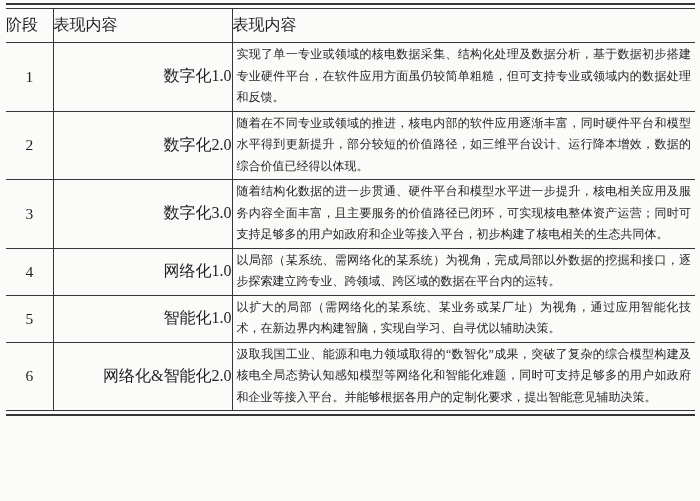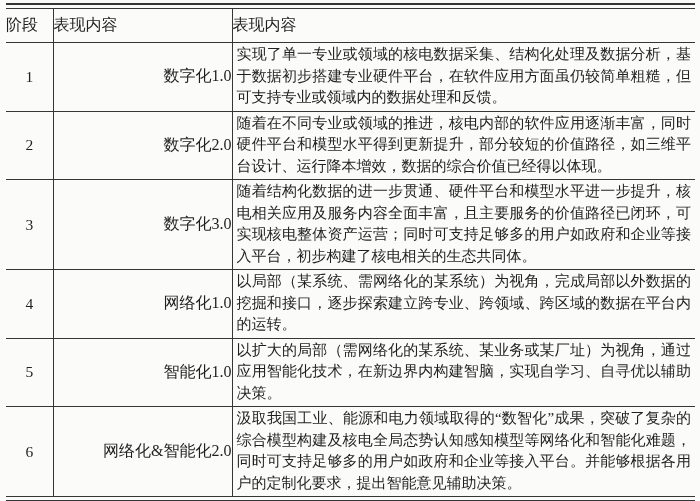--- a/index.html
+++ b/index.html
@@ -55,21 +55,21 @@
     text-align: center;
     font-size: 15.5px;
   }
   td.step {
     text-align: right;
     font-size: 16px;
     white-space: nowrap;
     overflow: hidden;
   }
   td.content {
-    font-size: 15px;
+    font-size: 12px;
     line-height: 21.5px;
     padding: 1px 4px 2px 4px;
     text-align: justify;
     text-justify: inter-ideograph;
   }
 </style>
 </head>
 <body>
 
 <div class="page">

